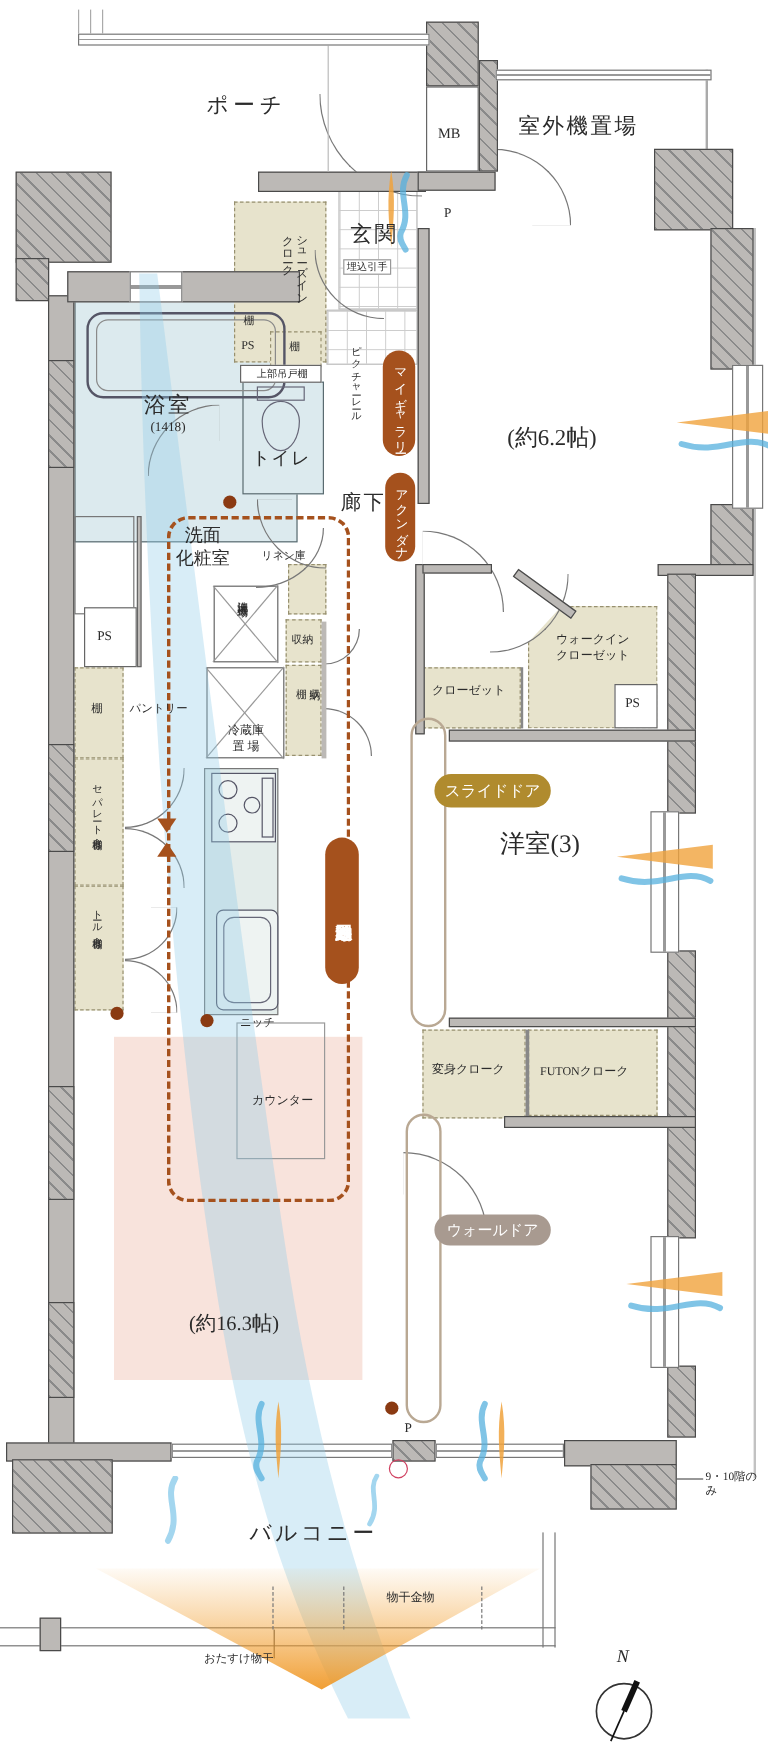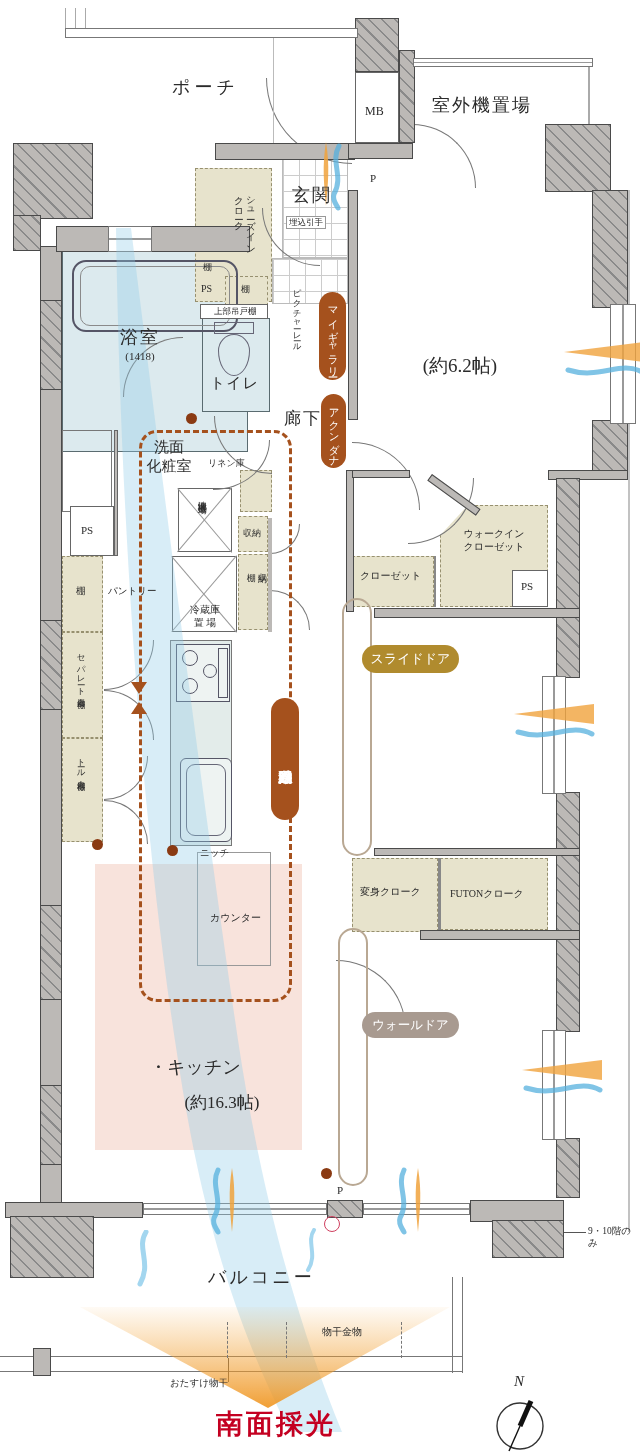--- a/index.html
+++ b/index.html
@@ -244,49 +244,48 @@
   <div class="lbl" style="left:201px;top:283px;font-size:10px;">PS</div>
   <div class="lbl" style="left:241px;top:284px;font-size:9px;">棚</div>
   <div class="lbl" style="left:214px;top:306px;font-size:8.5px;z-index:7;">上部吊戸棚</div>
   <div class="lbl ctr" style="left:100px;top:326px;width:80px;font-size:18px;letter-spacing:2px;">浴室</div>
   <div class="lbl ctr" style="left:100px;top:350px;width:80px;font-size:11px;">(1418)</div>
   <div class="lbl" style="left:210px;top:374px;font-size:15px;letter-spacing:1px;">トイレ</div>
   <div class="lbl" style="left:284px;top:408px;font-size:17px;letter-spacing:2px;">廊下</div>
   <div class="lbl vt" style="left:292px;top:282px;font-size:8.5px;">ピクチャーレール</div>
   <div class="lbl ctr" style="left:124px;top:438px;width:90px;font-size:15px;">洗面
 化粧室</div>
-  <div class="lbl" style="left:208px;top:458px;font-size:9px;z-index:7;">リネン庫</div>
+  <div class="lbl" style="left:218px;top:458px;font-size:9px;z-index:7;">リネン庫</div>
   <div class="lbl vt" style="left:196px;top:494px;font-size:9px;z-index:7;">洗濯機置場</div>
   <div class="lbl" style="left:243px;top:528px;font-size:9px;">収納</div>
   <div class="lbl" style="left:81px;top:524px;font-size:11px;">PS</div>
   <div class="lbl" style="left:76px;top:586px;font-size:9.5px;">棚</div>
   <div class="lbl" style="left:108px;top:586px;font-size:9.5px;">パントリー</div>
   <div class="lbl ctr" style="left:176px;top:576px;width:58px;font-size:10px;z-index:7;margin-top:28px;">冷蔵庫
 置 場</div>
   <div class="lbl vt" style="left:245px;top:566px;font-size:9px;">収納
 棚</div>
   <div class="lbl vt" style="left:76px;top:648px;font-size:8.5px;">セパレート食器棚</div>
   <div class="lbl vt" style="left:76px;top:752px;font-size:8.5px;">トール食器棚</div>
   <div class="lbl" style="left:200px;top:848px;font-size:9.5px;z-index:7;">ニッチ</div>
   <div class="lbl" style="left:210px;top:912px;font-size:10px;z-index:7;">カウンター</div>
-  <div class="lbl ctr" style="left:95px;top:1056px;width:200px;font-size:18px;">・キッチン</div>
-  <div class="lbl ctr" style="left:95px;top:1092px;width:200px;font-size:17px;margin-left:27px;">(約16.3帖)</div>
+  <div class="lbl ctr" style="left:95px;top:1092px;width:200px;font-size:17px;">(約16.3帖)</div>
   <div class="lbl ctr" style="left:370px;top:354px;width:180px;font-size:19px;">(約6.2帖)</div>
   <div class="lbl ctr" style="left:440px;top:528px;width:108px;font-size:10px;z-index:7;">ウォークイン
 クローゼット</div>
   <div class="lbl" style="left:360px;top:570px;font-size:10px;">クローゼット</div>
   <div class="lbl" style="left:521px;top:580px;font-size:11px;z-index:7;">PS</div>
+  <div class="lbl ctr" style="left:360px;top:690px;width:180px;font-size:21px;">洋室(3)</div>
   <div class="lbl" style="left:360px;top:886px;font-size:10px;text-align:right;">変身クローク</div>
   <div class="lbl" style="left:450px;top:888px;font-size:10px;">FUTONクローク</div>
   <div class="lbl" style="left:337px;top:1184px;font-size:11px;">P</div>
   <div class="lbl" style="left:588px;top:1226px;font-size:9.5px;">9・10階のみ</div>
   <div class="lbl" style="left:208px;top:1266px;font-size:18px;letter-spacing:3px;">バルコニー</div>
   <div class="lbl" style="left:322px;top:1326px;font-size:10px;">物干金物</div>
   <div class="lbl" style="left:170px;top:1378px;font-size:9.5px;">おたすけ物干</div>
-  <div class="lbl" style="left:216px;top:1408px;font-size:27px;letter-spacing:3px;color:#c40021;font-weight:600;z-index:9;">南面採光</div>
 
   <svg style="position:absolute;left:486px;top:1376px;z-index:7;" width="70" height="80" viewBox="0 0 70 80">
     <circle cx="34" cy="50" r="23" fill="#fff" stroke="#333" stroke-width="1.4"></circle>
     <line x1="45" y1="25" x2="34" y2="50" stroke="#111" stroke-width="5"></line>
     <line x1="34" y1="50" x2="23" y2="75" stroke="#111" stroke-width="1.4"></line>
   </svg>
   <div class="lbl" style="left:514px;top:1372px;font-size:15px;font-style:italic;z-index:8;">N</div>
 
 </div>
 

